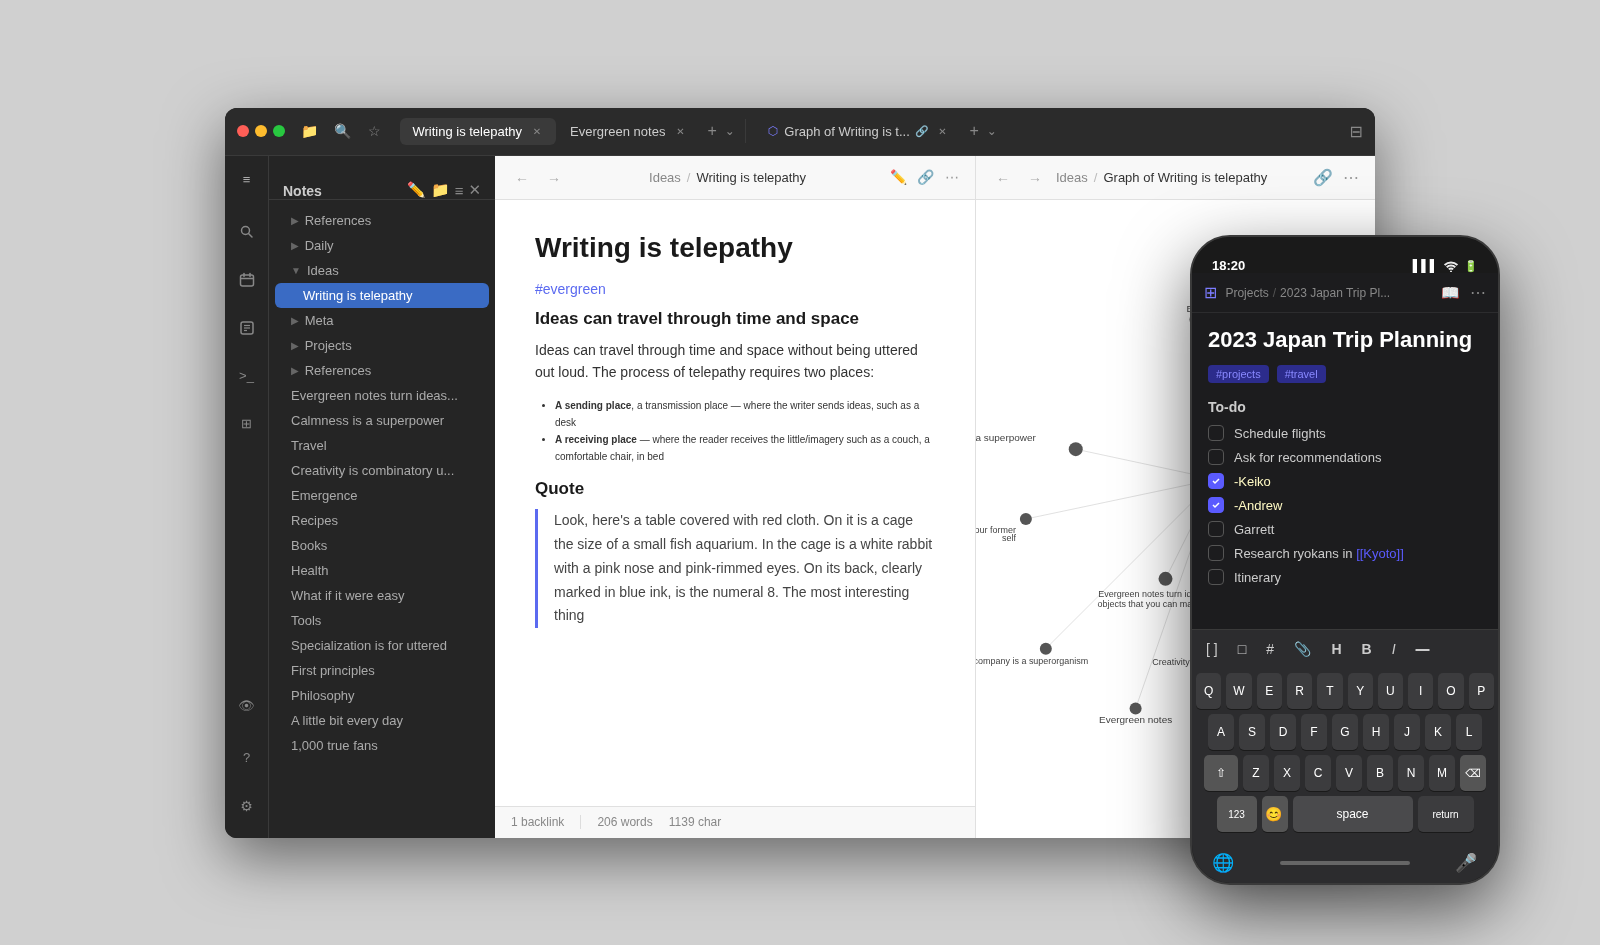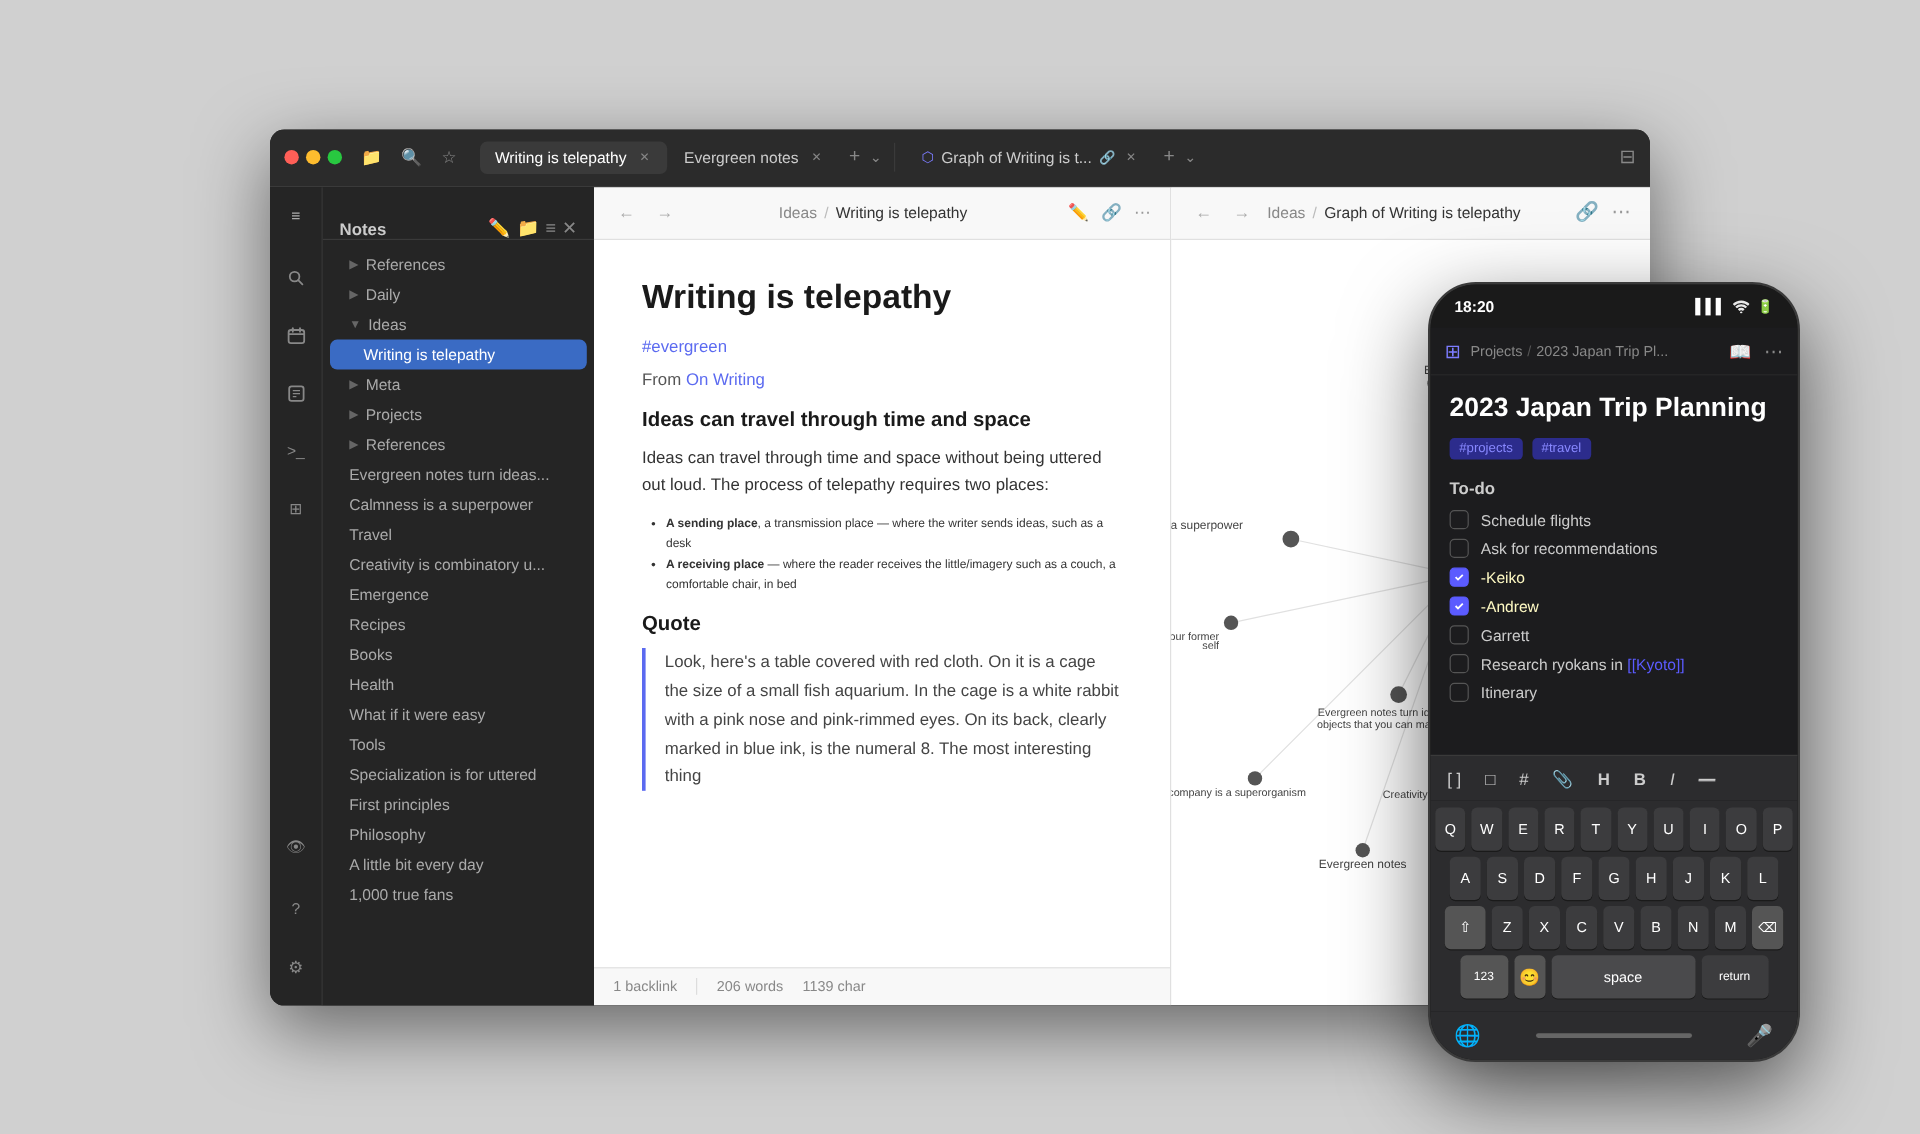--- a/index.html
+++ b/index.html
@@ -361,21 +361,21 @@
       bottom: 60px;
       overflow: hidden;
       border: 2px solid #3a3a3a;
       display: flex;
       flex-direction: column;
     }
     .phone-status-bar {
       height: 36px;
       background: #1a1a1a;
       display: flex;
-      align-items: center;
+      align-items: flex-end;
       justify-content: space-between;
       padding: 0 20px;
       font-size: 13px;
       font-weight: 600;
       color: #fff;
       flex-shrink: 0;
     }
     .phone-status-icons {
       display: flex;
       gap: 6px;
@@ -724,23 +724,20 @@
         <div class="editor-toolbar-icons">
           <span style="cursor:pointer">✏️</span>
           <span style="cursor:pointer">🔗</span>
           <span style="cursor:pointer">⋯</span>
         </div>
       </div>
 
       <div class="editor-content">
         <h1 class="note-title">Writing is telepathy</h1>
         <div class="note-tag">#evergreen</div>
-        <p class="note-from">
-          <span>From</span>&nbsp;<a href="#">On Writing</a>
-        </p>
         <h2 class="note-heading">Ideas can travel through time and space</h2>
         <p class="note-body">Ideas can travel through time and space without being uttered out loud. The process of telepathy requires two places:</p>
         <ul class="note-list">
           <li>
             <span class="bold">A sending place</span><span>, a transmission place — where the writer sends ideas, such as a desk</span>
           </li>
           <li>
             <span class="bold">A receiving place</span><span> — where the reader receives the little/imagery such as a couch, a comfortable chair, in bed</span>
           </li>
         </ul>

